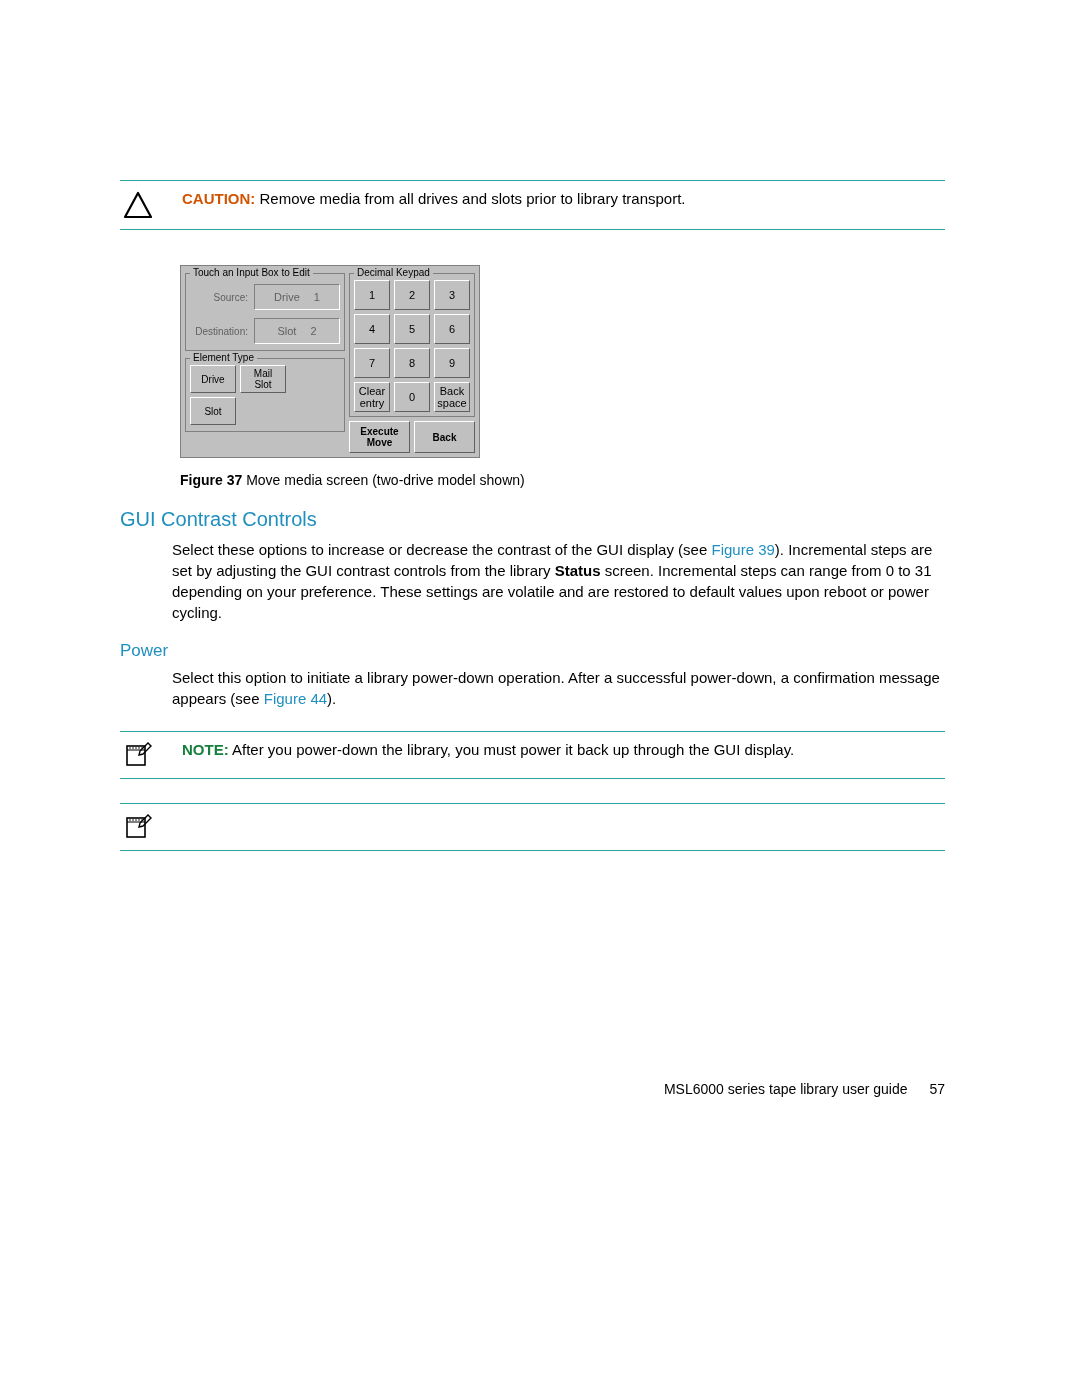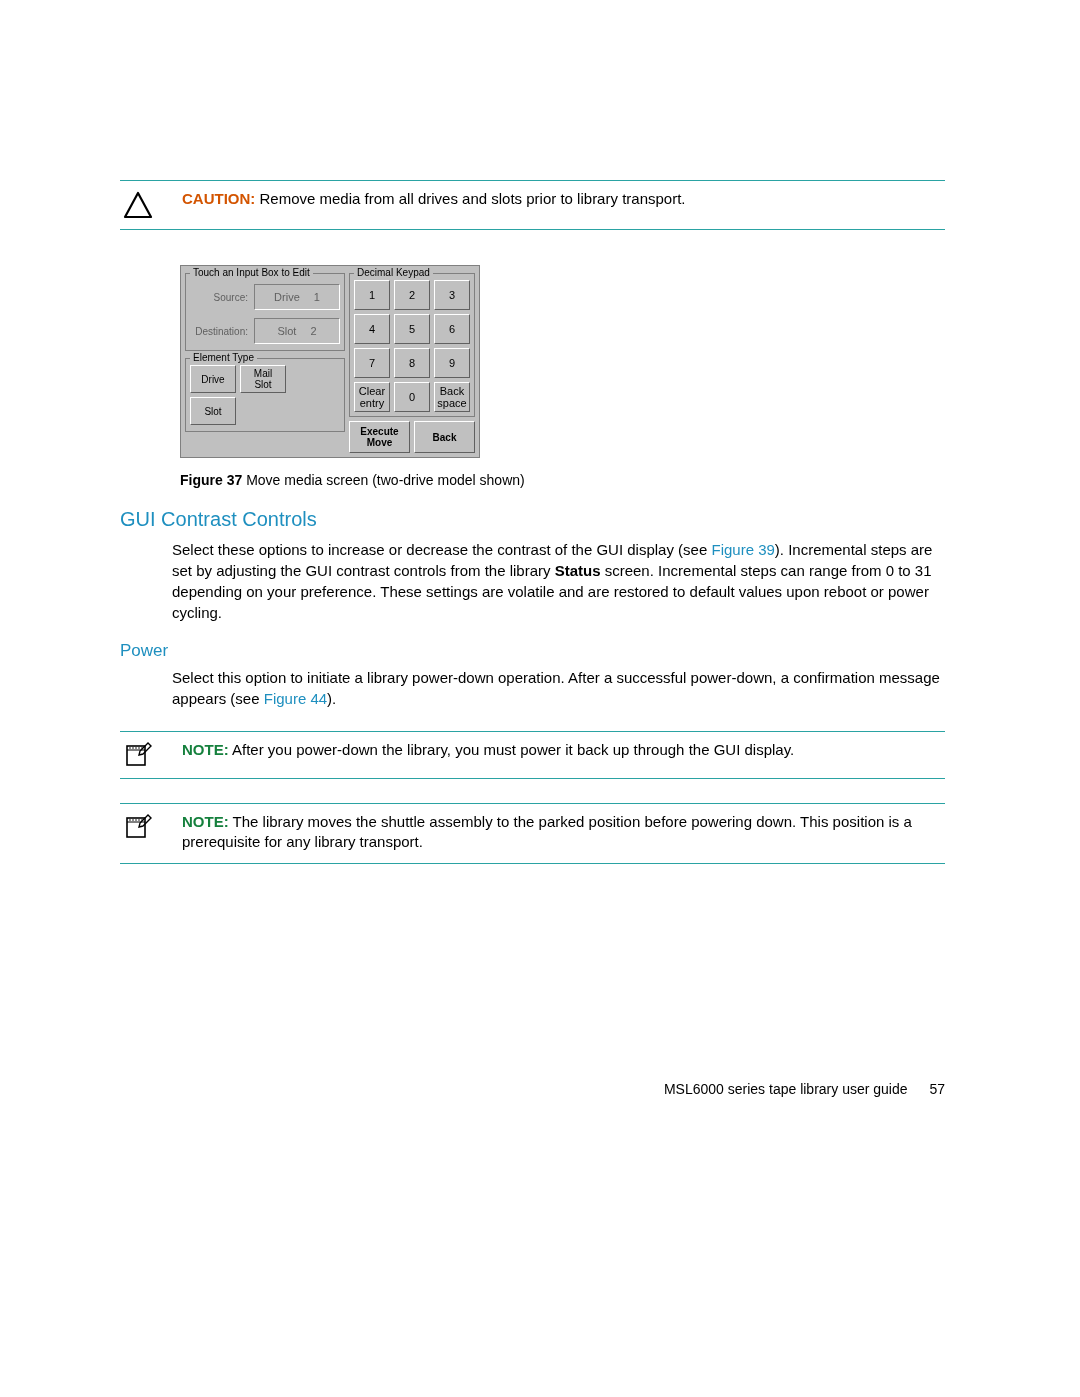--- a/index.html
+++ b/index.html
@@ -235,23 +235,19 @@
       <rect x="3" y="4" width="18" height="19" fill="none" stroke="#000" stroke-width="1.6"></rect>
       <line x1="3" y1="8" x2="21" y2="8" stroke="#000" stroke-width="1"></line>
       <circle cx="6" cy="6" r="0.8" fill="#000"></circle>
         <circle cx="9" cy="6" r="0.8" fill="#000"></circle>
         <circle cx="12" cy="6" r="0.8" fill="#000"></circle>
         <circle cx="15" cy="6" r="0.8" fill="#000"></circle>
         <circle cx="18" cy="6" r="0.8" fill="#000"></circle>
       <path d="M19 12 L27 4 L24 1 L16 9 L15 13 Z" fill="none" stroke="#000" stroke-width="1.4"></path>
     </svg>
   </div>
-  <div class="text-col">
-    <span class="note-label">NOTE:</span>
-    <span>The library moves the shuttle assembly to the parked position before powering down. This position is a prerequisite for any library transport.</span>
-  </div>
 </div>
 <hr class="hr-teal">
 
 <div class="footer">
   <span>MSL6000 series tape library user guide</span>
   <span class="pg">57</span>
 </div>
 
 </body></html>

